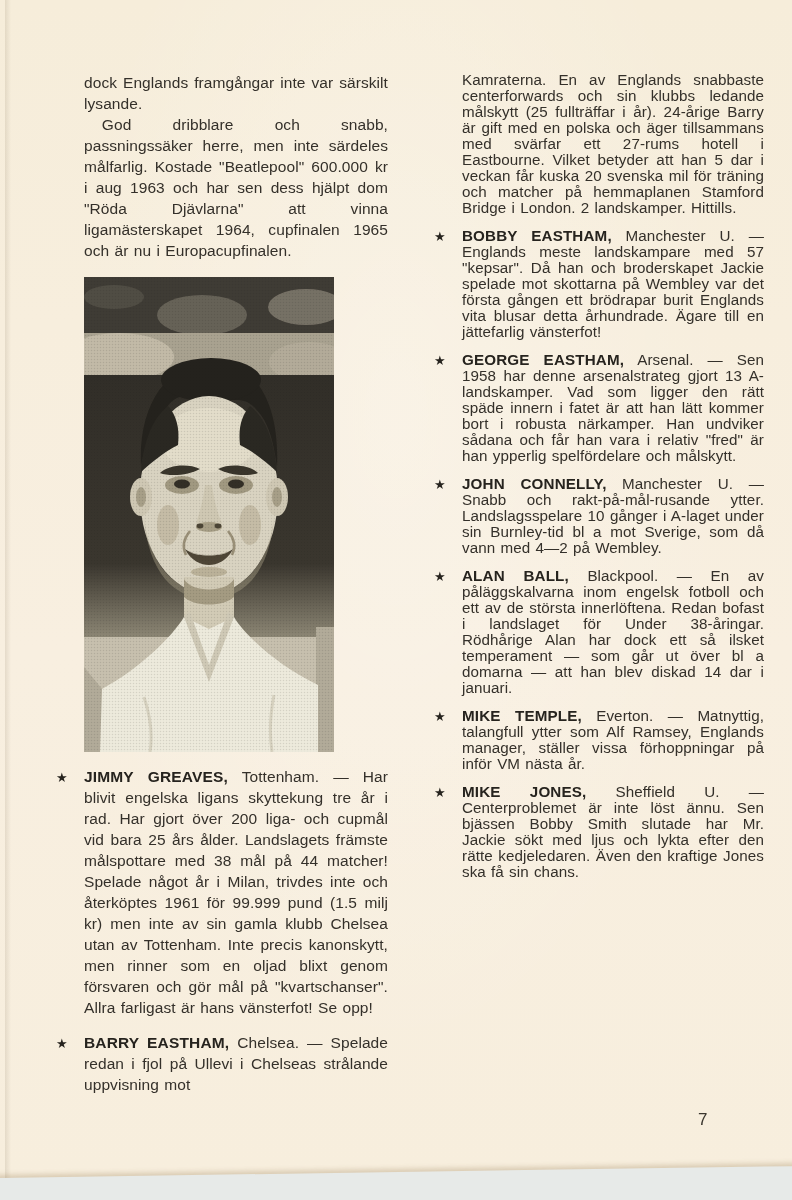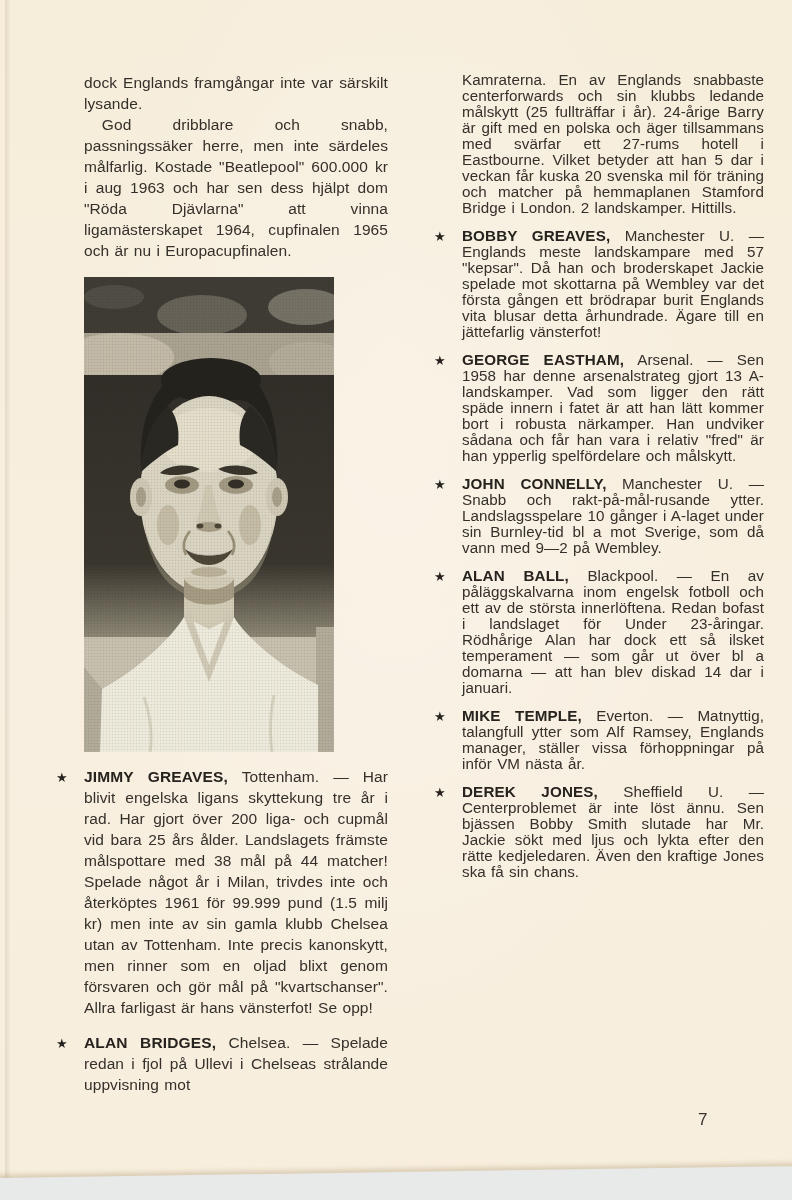--- a/index.html
+++ b/index.html
@@ -124,54 +124,54 @@
       </svg>
     </figure>
 
     <article class="entry">
       <span class="star">★</span>
       <p class="entry-body justify"><span class="entry-name">JIMMY GREAVES,</span><span> Tottenham. — Har blivit engelska ligans skyttekung tre år i rad. Har gjort över 200 liga- och cupmål vid bara 25 års ålder. Landslagets främste målspottare med 38 mål på 44 matcher! Spelade något år i Milan, trivdes inte och återköptes 1961 för 99.999 pund (1.5 milj kr) men inte av sin gamla klubb Chelsea utan av Tottenham. Inte precis kanonskytt, men rinner som en oljad blixt genom försvaren och gör mål på "kvartschanser". Allra farligast är hans vänsterfot! Se opp!</span></p>
     </article>
 
     <article class="entry">
       <span class="star">★</span>
-      <p class="entry-body justify"><span class="entry-name">ALAN BRIDGES,</span><span> Chelsea. — Spelade redan i fjol på Ullevi i Chelseas strålande uppvisning mot</span></p>
+      <p class="entry-body justify"><span class="entry-name">BARRY EASTHAM,</span><span> Chelsea. — Spelade redan i fjol på Ullevi i Chelseas strålande uppvisning mot</span></p>
     </article>
   </div>
 
   <div class="col col-right">
     <p class="justify gutter">Kamraterna. En av Englands snabbaste centerforwards och sin klubbs ledande målskytt (25 fullträffar i år). 24-årige Barry är gift med en polska och äger tillsammans med svärfar ett 27-rums hotell i Eastbourne. Vilket betyder att han 5 dar i veckan får kuska 20 svenska mil för träning och matcher på hemmaplanen Stamford Bridge i London. 2 landskamper. Hittills.</p>
 
     <article class="entry">
       <span class="star">★</span>
-      <p class="entry-body justify"><span class="entry-name">BOBBY GREAVES,</span><span> Manchester U. — Englands meste landskampare med 57 "kepsar". Då han och broderskapet Jackie spelade mot skottarna på Wembley var det första gången ett brödrapar burit Englands vita blusar detta århundrade. Ägare till en jättefarlig vänsterfot!</span></p>
+      <p class="entry-body justify"><span class="entry-name">BOBBY EASTHAM,</span><span> Manchester U. — Englands meste landskampare med 57 "kepsar". Då han och broderskapet Jackie spelade mot skottarna på Wembley var det första gången ett brödrapar burit Englands vita blusar detta århundrade. Ägare till en jättefarlig vänsterfot!</span></p>
     </article>
 
     <article class="entry">
       <span class="star">★</span>
       <p class="entry-body justify"><span class="entry-name">GEORGE EASTHAM,</span><span> Arsenal. — Sen 1958 har denne arsenalstrateg gjort 13 A-landskamper. Vad som ligger den rätt späde innern i fatet är att han lätt kommer bort i robusta närkamper. Han undviker sådana och får han vara i relativ "fred" är han ypperlig spelfördelare och målskytt.</span></p>
     </article>
 
     <article class="entry">
       <span class="star">★</span>
-      <p class="entry-body justify"><span class="entry-name">JOHN CONNELLY,</span><span> Manchester U. — Snabb och rakt-på-mål-rusande ytter. Landslagsspelare 10 gånger i A-laget under sin Burnley-tid bl a mot Sverige, som då vann med 9—2 på Wembley.</span></p>
+      <p class="entry-body justify"><span class="entry-name">JOHN CONNELLY,</span><span> Manchester U. — Snabb och rakt-på-mål-rusande ytter. Landslagsspelare 10 gånger i A-laget under sin Burnley-tid bl a mot Sverige, som då vann med 4—2 på Wembley.</span></p>
     </article>
 
     <article class="entry">
       <span class="star">★</span>
-      <p class="entry-body justify"><span class="entry-name">ALAN BALL,</span><span> Blackpool. — En av påläggskalvarna inom engelsk fotboll och ett av de största innerlöftena. Redan bofast i landslaget för Under 23-åringar. Rödhårige Alan har dock ett så ilsket temperament — som går ut över bl a domarna — att han blev diskad 14 dar i januari.</span></p>
+      <p class="entry-body justify"><span class="entry-name">ALAN BALL,</span><span> Blackpool. — En av påläggskalvarna inom engelsk fotboll och ett av de största innerlöftena. Redan bofast i landslaget för Under 38-åringar. Rödhårige Alan har dock ett så ilsket temperament — som går ut över bl a domarna — att han blev diskad 14 dar i januari.</span></p>
     </article>
 
     <article class="entry">
       <span class="star">★</span>
       <p class="entry-body justify"><span class="entry-name">MIKE TEMPLE,</span><span> Everton. — Matnyttig, talangfull ytter som Alf Ramsey, Englands manager, ställer vissa förhoppningar på inför VM nästa år.</span></p>
     </article>
 
     <article class="entry">
       <span class="star">★</span>
-      <p class="entry-body justify"><span class="entry-name">DEREK JONES,</span><span> Sheffield U. — Centerproblemet är inte löst ännu. Sen bjässen Bobby Smith slutade har Mr. Jackie sökt med ljus och lykta efter den rätte kedjeledaren. Även den kraftige Jones ska få sin chans.</span></p>
+      <p class="entry-body justify"><span class="entry-name">MIKE JONES,</span><span> Sheffield U. — Centerproblemet är inte löst ännu. Sen bjässen Bobby Smith slutade har Mr. Jackie sökt med ljus och lykta efter den rätte kedjeledaren. Även den kraftige Jones ska få sin chans.</span></p>
     </article>
   </div>
 
   <div class="page-number">7</div>
 
   <div class="scan-bottom"></div>
 </div>
 
 </body></html>

